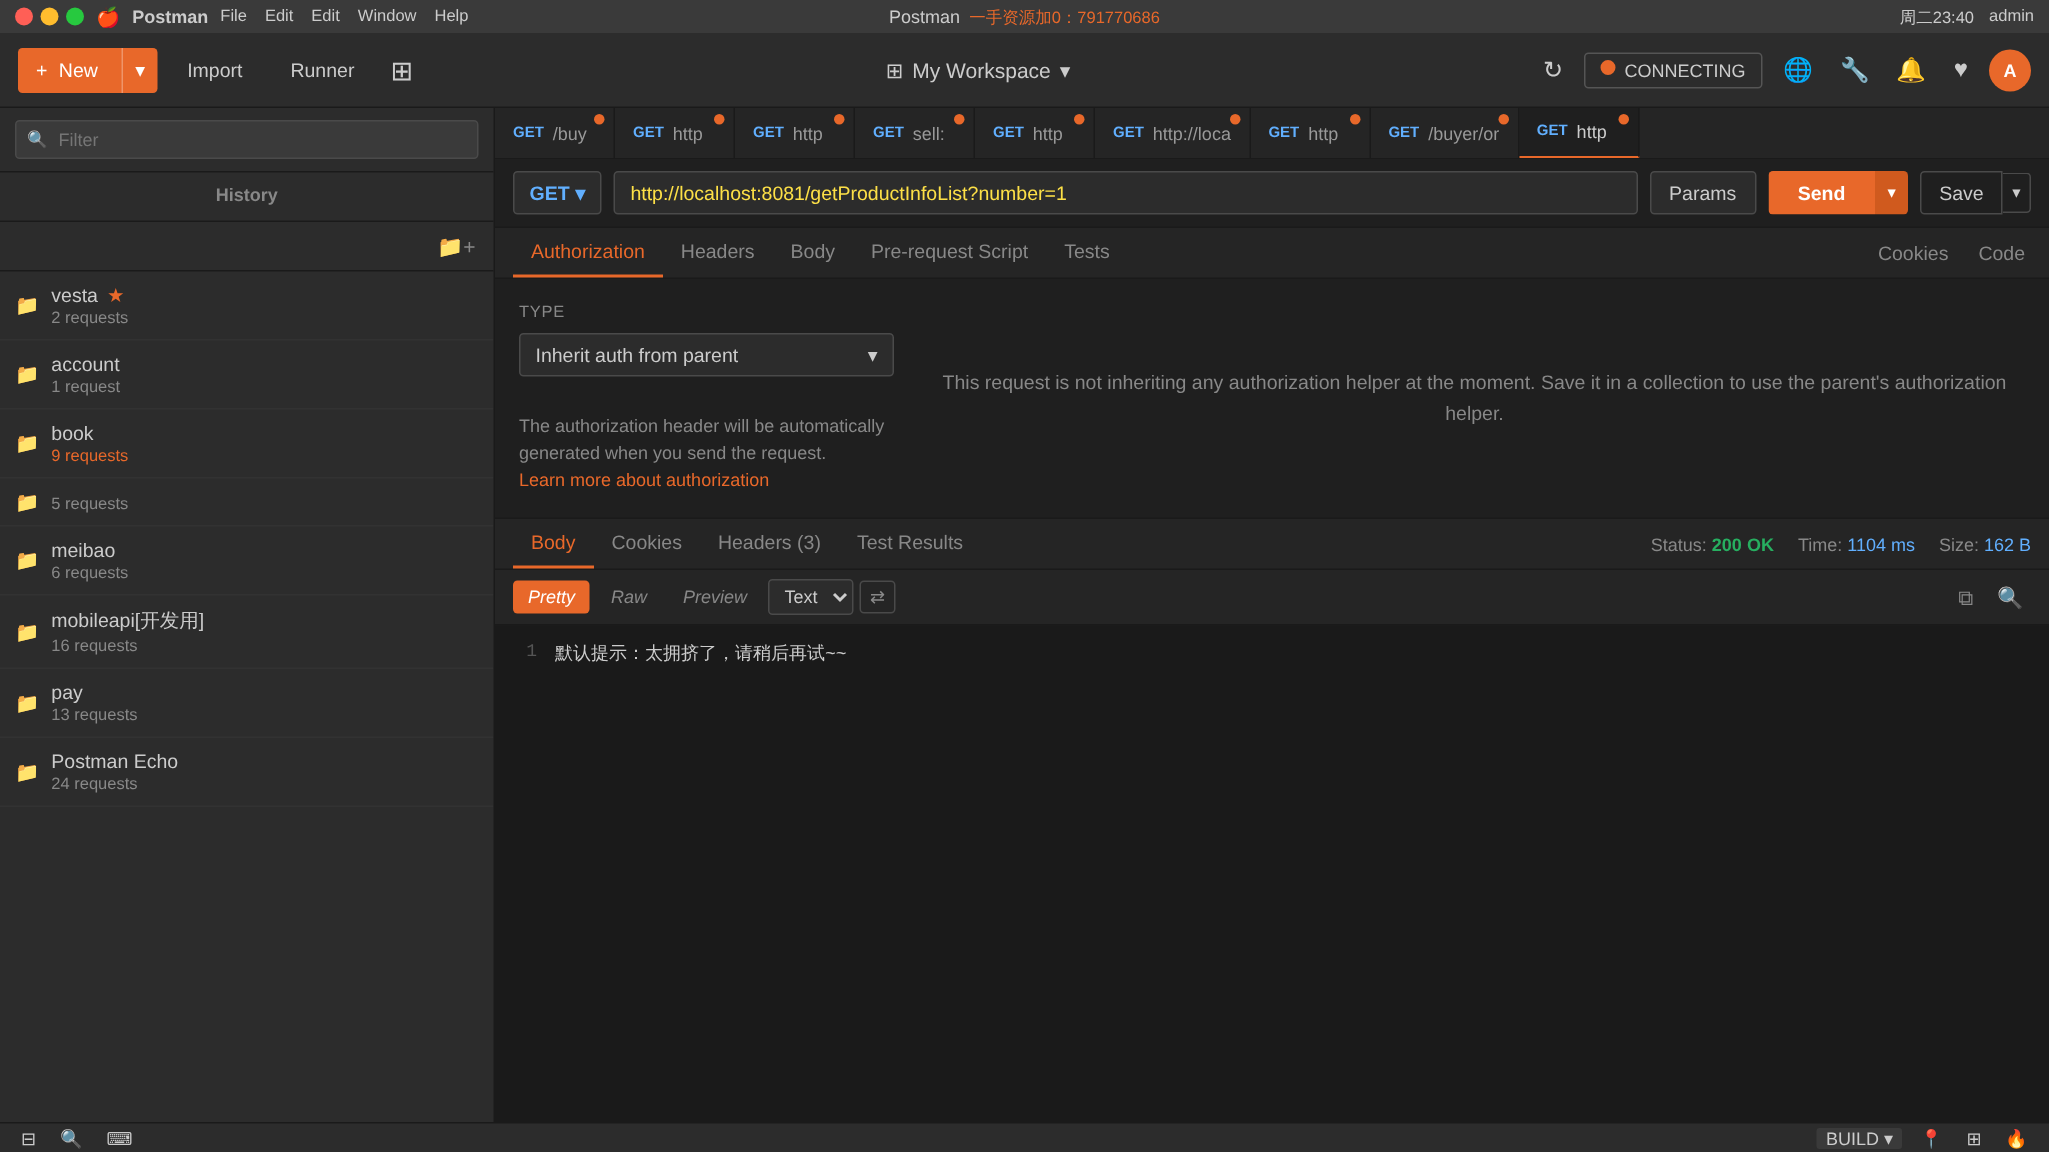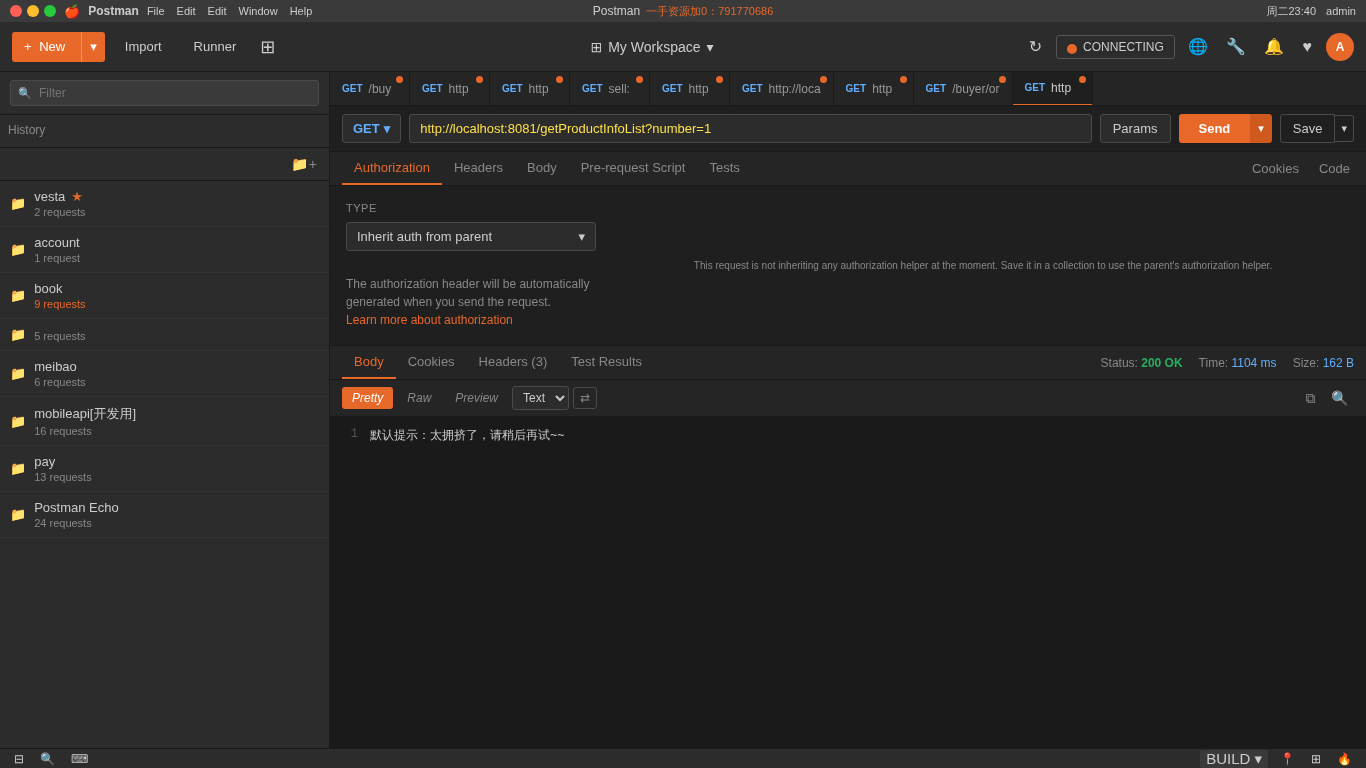--- a/index.html
+++ b/index.html
@@ -87,21 +87,21 @@
     .toolbar-right { display: flex; align-items: center; gap: 10px; }
     .connecting-btn {
       background: transparent;
       border: 1px solid #555;
       color: #ccc;
       border-radius: 3px;
       padding: 4px 10px;
       font-size: 12px;
       cursor: pointer;
       display: flex;
-      align-items: flex-end;
+      align-items: flex-start;
       gap: 6px;
     }
     .connecting-dot {
       width: 10px; height: 10px; border-radius: 50%;
       background: #e8682a;
       border: 2px solid #e8682a;
     }
     .icon-btn {
       background: transparent;
       border: none;
@@ -160,25 +160,26 @@
       color: #888;
       font-size: 11px;
     }
     .sidebar-tabs {
       display: flex;
       border-bottom: 1px solid #1a1a1a;
     }
     .sidebar-tab {
       flex: 1;
       padding: 8px;
-      text-align: left;
+      text-align: center;
       cursor: pointer;
       color: #888;
       font-size: 12px;
       border-bottom: 2px solid transparent;
+      font-weight: bold;
     }
     .sidebar-tab.active {
       color: #e8682a;
       border-bottom: 2px solid #e8682a;
     }
     .sidebar-actions {
       display: flex;
       justify-content: flex-end;
       padding: 6px 8px;
       border-bottom: 1px solid #1a1a1a;
@@ -446,21 +447,22 @@
     .auth-desc a {
       color: #e8682a;
       text-decoration: none;
     }
     .auth-right {
       flex: 1;
       display: flex;
       align-items: center;
       justify-content: center;
       color: #888;
-      font-size: 10px;
+      font-size: 13px;
+      text-align: center;
       line-height: 1.6;
     }
 
     
     .response-section {
       flex: 1;
       display: flex;
       flex-direction: column;
       overflow: hidden;
     }
@@ -581,21 +583,21 @@
       padding: 0 10px;
       font-size: 11px;
       color: #888;
       border-top: 1px solid #1a1a1a;
     }
     .bottom-left, .bottom-right { display: flex; align-items: center; gap: 8px; }
     .build-btn {
       background: #3a3a3a;
       border: none;
       color: #ccc;
-      font-size: 15px;
+      font-size: 12px;
       padding: 0 6px;
       cursor: pointer;
       border-radius: 2px;
     }
 
     ::-webkit-scrollbar { width: 5px; height: 5px; }
     ::-webkit-scrollbar-track { background: #1a1a1a; }
     ::-webkit-scrollbar-thumb { background: #4a4a4a; border-radius: 2px; }
   </style>
 </head>

